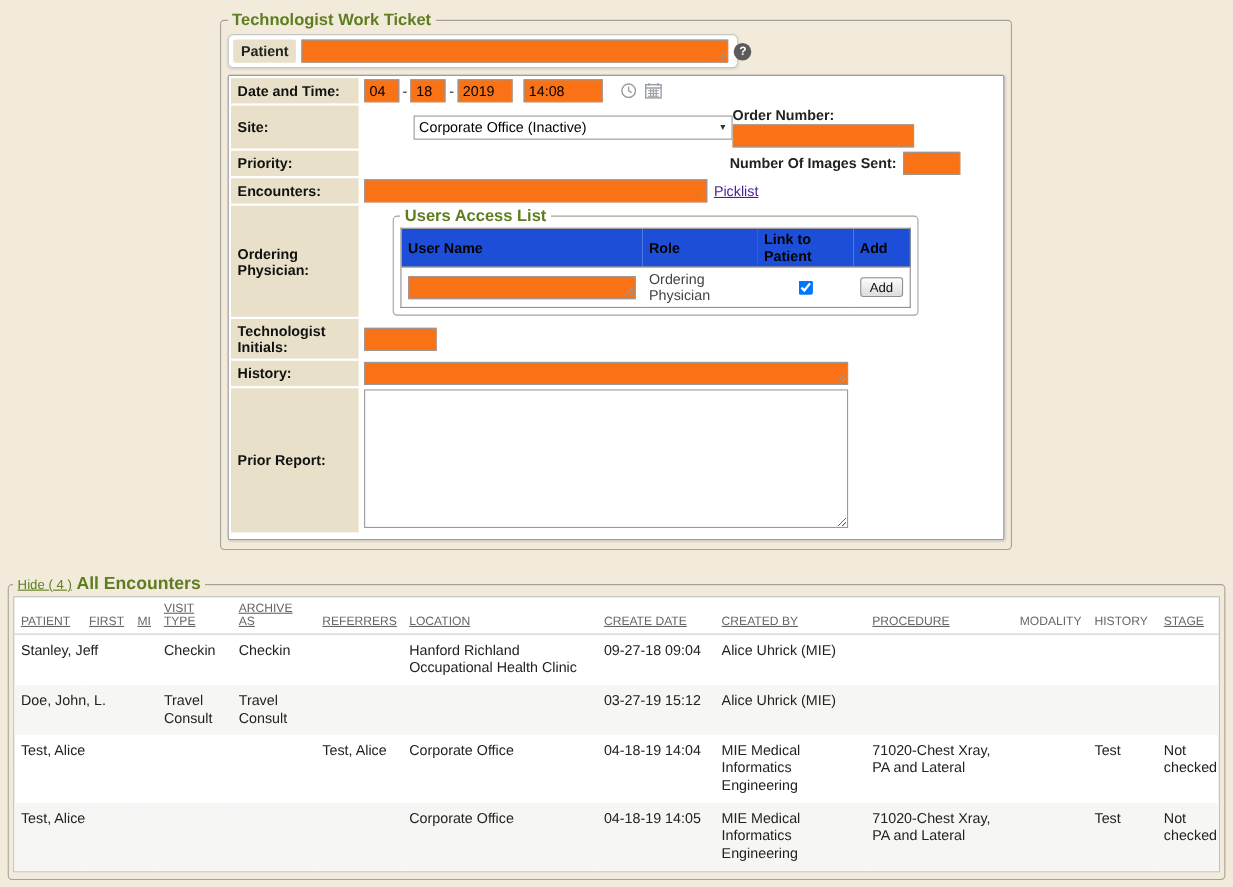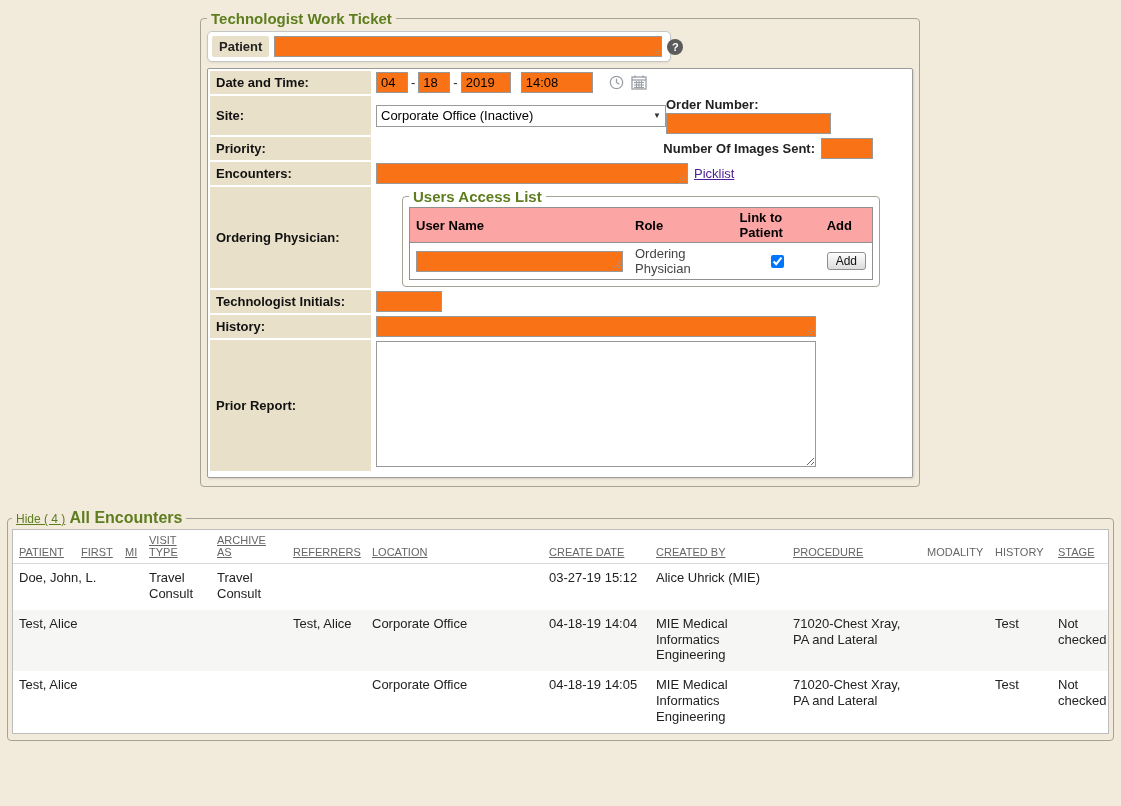--- a/index.html
+++ b/index.html
@@ -79,37 +79,37 @@
   .dt-row { display:flex; align-items:center; gap:2px; }
   .dt-sep { padding:0 1px; }
   .dt-icons { display:flex; align-items:center; gap:7px; margin-left:14px; }
   .dt-icons svg { display:block; cursor:pointer; }
 
   .site-row { display:flex; align-items:center; }
   .sel-wrap { position:relative; display:inline-block; }
   .sel-wrap select {
     appearance:none; -webkit-appearance:none;
     border:1px solid #999; background:#fff; height:22px; width:290px;
-    font:13px "Liberation Sans",sans-serif; padding:1px 20px 1px 4px; border-radius:0;
+    font:13px "Liberation Sans",sans-serif; padding:1px 20px 1px 4px; border-radius:0;margin-left:45px;
   }
   .sel-wrap::after {
     content:"▼"; position:absolute; right:5px; top:6px; font-size:8px; color:#333;
     pointer-events:none;
   }
   .order-block { margin-left:auto; margin-right:74px; width:167px; }
   .mini-label { font-weight:bold; display:block; padding-bottom:1px; }
   .images-row { display:flex; align-items:center; justify-content:flex-end; padding-right:34px; gap:6px;}
   .proc-row { display:flex; align-items:center; gap:6px; }
   a.plain-link { color:#4c1d95; }
   a.green-link { color:#5e7d1e; font-weight:normal; }
 
   .ual-fieldset { margin-left:26px; width:478px; padding-bottom:6px; }
   table.ual-table { border-collapse:collapse; width:100%; border:1px solid #8f8f8f; background:#fff; }
   table.ual-table th {
-    background:#fca5a5; border-bottom:1px solid #8f8f8f;
+    background:#1d4ed8; border-bottom:1px solid #8f8f8f;
     font-weight:bold; text-align:left; padding:2px 6px; font-size:13px; color:#000;
   }
   table.ual-table td { padding:3px 6px; color:#444; }
   .td-center { text-align:center; }
   .add-btn, .submit-btn {
     font:12px "Liberation Sans",sans-serif;
     background:linear-gradient(#fdfdfd,#dcdcdc);
     border:1px solid #8f8f8f; border-radius:3px; padding:1px 8px; cursor:pointer; color:#111;
   }
   .submit-btn { font-size:13px; padding:3px 11px; }
@@ -316,20 +316,35 @@
             <th class="u">LOCATION</th>
             <th class="u">CREATE DATE</th>
             <th class="u">CREATED BY</th>
             <th class="u">PROCEDURE</th>
             <th>MODALITY</th>
             <th>HISTORY</th>
             <th class="u">STAGE</th>
           </tr>
         </thead>
         <tbody id="enc-tbody">
+  <tr>
+    <td class="nowrap">Stanley, Jeff</td>
+    <td></td>
+    <td></td>
+    <td>Checkin</td>
+    <td>Checkin</td>
+    <td class="nowrap"></td>
+    <td>Hanford Richland Occupational Health Clinic</td>
+    <td class="nowrap">09-27-18 09:04</td>
+    <td>Alice Uhrick (MIE)</td>
+    <td></td>
+    <td></td>
+    <td></td>
+    <td></td>
+  </tr>
 
   <tr>
     <td class="nowrap">Doe, John, L.</td>
     <td></td>
     <td></td>
     <td>Travel Consult</td>
     <td>Travel Consult</td>
     <td class="nowrap"></td>
     <td></td>
     <td class="nowrap">03-27-19 15:12</td>

